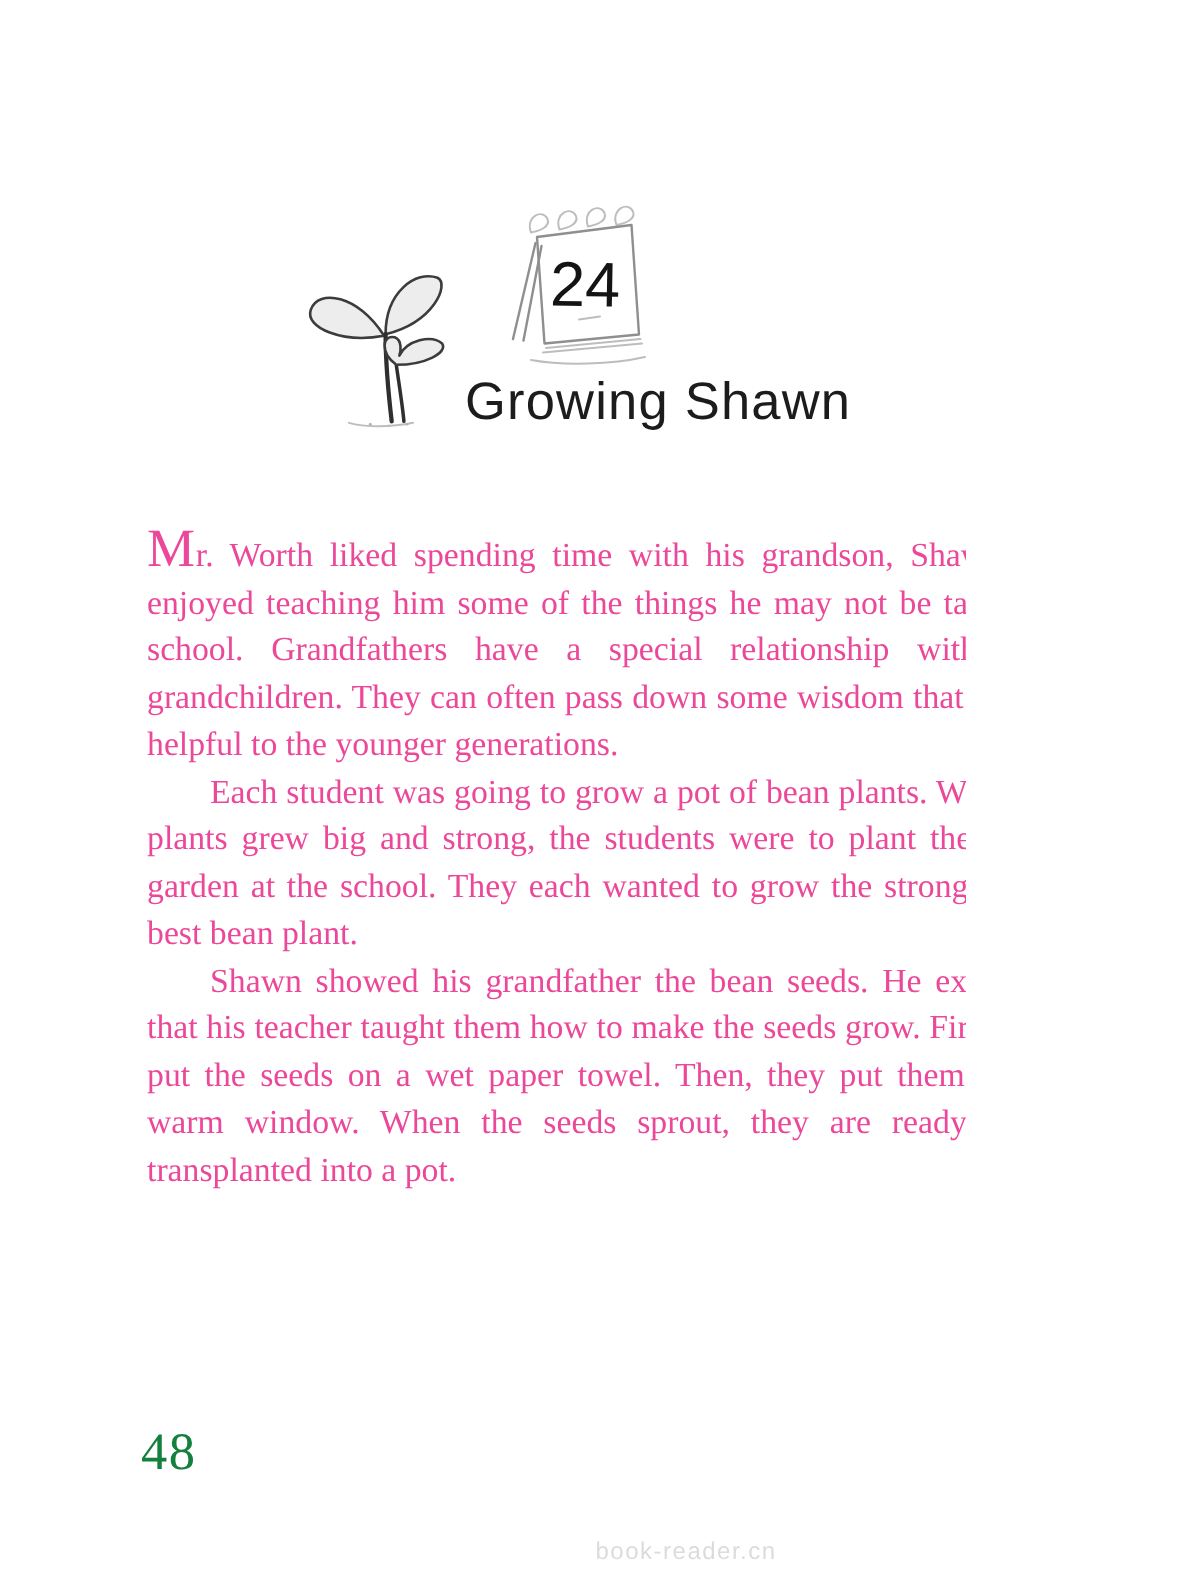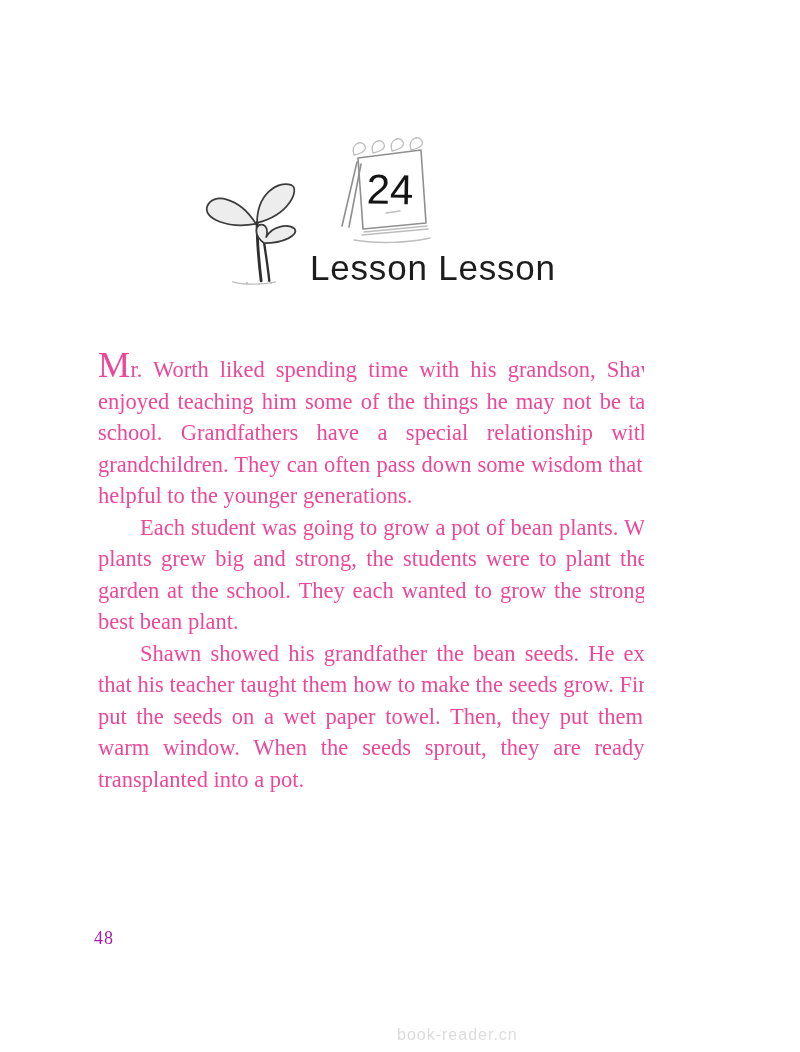--- a/index.html
+++ b/index.html
@@ -16,22 +16,22 @@
     font-size:35px; letter-spacing:0.8px; color:#1c1c1c; white-space:nowrap;
   }
   .body-text {
     position:absolute; left:98px; top:354px; width:613px;
     font-size:22.5px; line-height:31.5px; text-align:justify; color:#ec4899;
   }
   .para { text-align:justify; }
   .para.indent { text-indent:42px; }
   .dropcap { font-size:36px; line-height:1px; letter-spacing:0.5px; }
   .page-number {
-    position:absolute; left:94px; top:928px;
-    font-size:18px; color:#a21caf; letter-spacing:1px;
+    position:absolute; left:94px; top:948px;
+    font-size:35px; color:#15803d; letter-spacing:1px;
   }
   .watermark {
     position:absolute; left:397px; top:1026px;
     font-family:"Liberation Sans", sans-serif; font-size:16px;
     color:#dcdcdc; letter-spacing:1px;
   }
   svg .sketch { fill:none; stroke:#8f8f8f; stroke-width:1.6; stroke-linecap:round; stroke-linejoin:round; }
   svg .sketch-light { fill:none; stroke:#bdbdbd; stroke-width:1.3; stroke-linecap:round; }
   svg .leaf { fill:#ededed; stroke:#3c3c3c; stroke-width:1.7; stroke-linejoin:round; }
   svg .stem { fill:none; stroke:#2f2f2f; stroke-linecap:round; }
@@ -67,21 +67,21 @@
     <path class="sketch" fill="#ffffff" d="M22,22 L85,14 L90,87 L27,93 Z"></path>
     <path class="sketch-light" d="M28,96 L91,90"></path>
     <path class="sketch-light" d="M26,99 L92,93"></path>
 
     <text class="cal-num" x="54" y="68" text-anchor="middle" transform="rotate(1 54 58)">24</text>
     <path class="sketch-light" d="M50,77 L64,75"></path>
 
     <path class="sketch-light" d="M18,104 C 40,108 72,107 94,102"></path>
   </svg>
 
-  <div class="chapter-title">Lesson Lesson</div>
+  <div class="chapter-title">Growing Shawn</div>
 
   <div class="body-text">
     <p class="para"><span class="dropcap">M</span><span>r. Worth liked spending time with his grandson, Shawn. He enjoyed teaching him some of the things he may not be taught in school. Grandfathers have a special relationship with their grandchildren. They can often pass down some wisdom that will be helpful to the younger generations.</span></p>
     <p class="para indent">Each student was going to grow a pot of bean plants. When the plants grew big and strong, the students were to plant them in a garden at the school. They each wanted to grow the strongest and best bean plant.</p>
     <p class="para indent">Shawn showed his grandfather the bean seeds. He explained that his teacher taught them how to make the seeds grow. First, they put the seeds on a wet paper towel. Then, they put them near a warm window. When the seeds sprout, they are ready to be transplanted into a pot.</p>
   </div>
 
   <div class="page-number">48</div>
   <div class="watermark">book-reader.cn</div>
 

